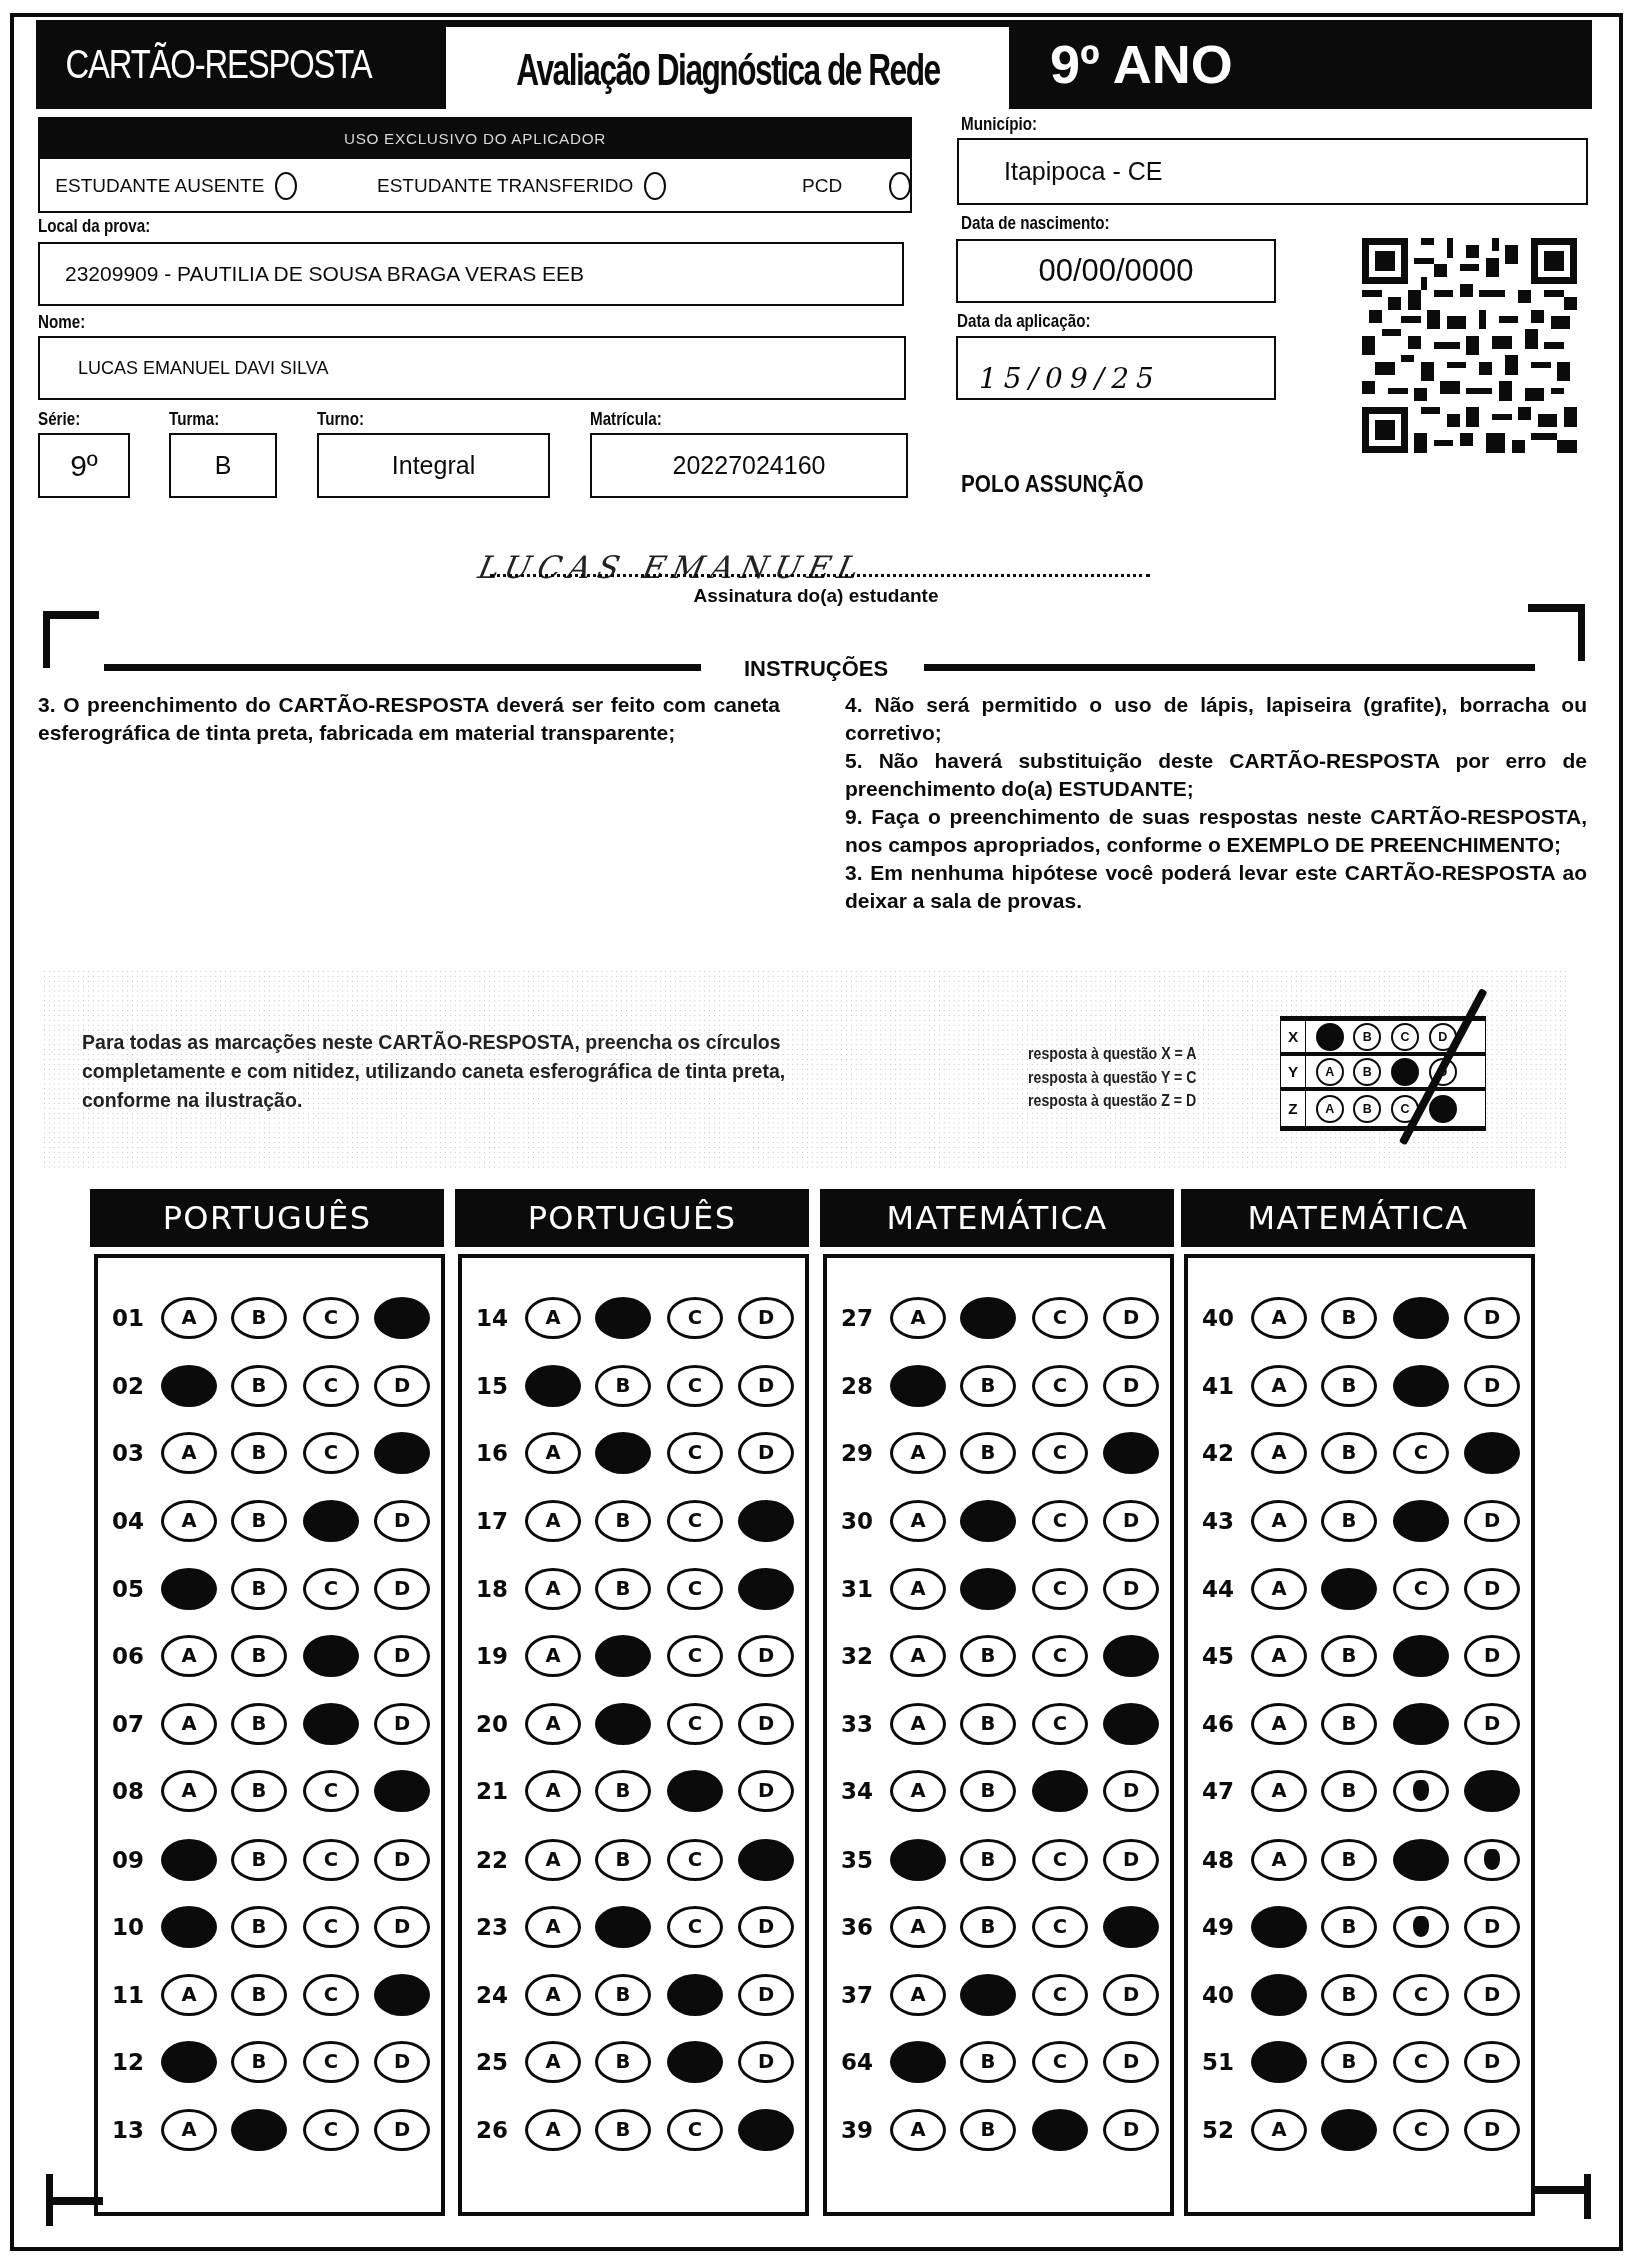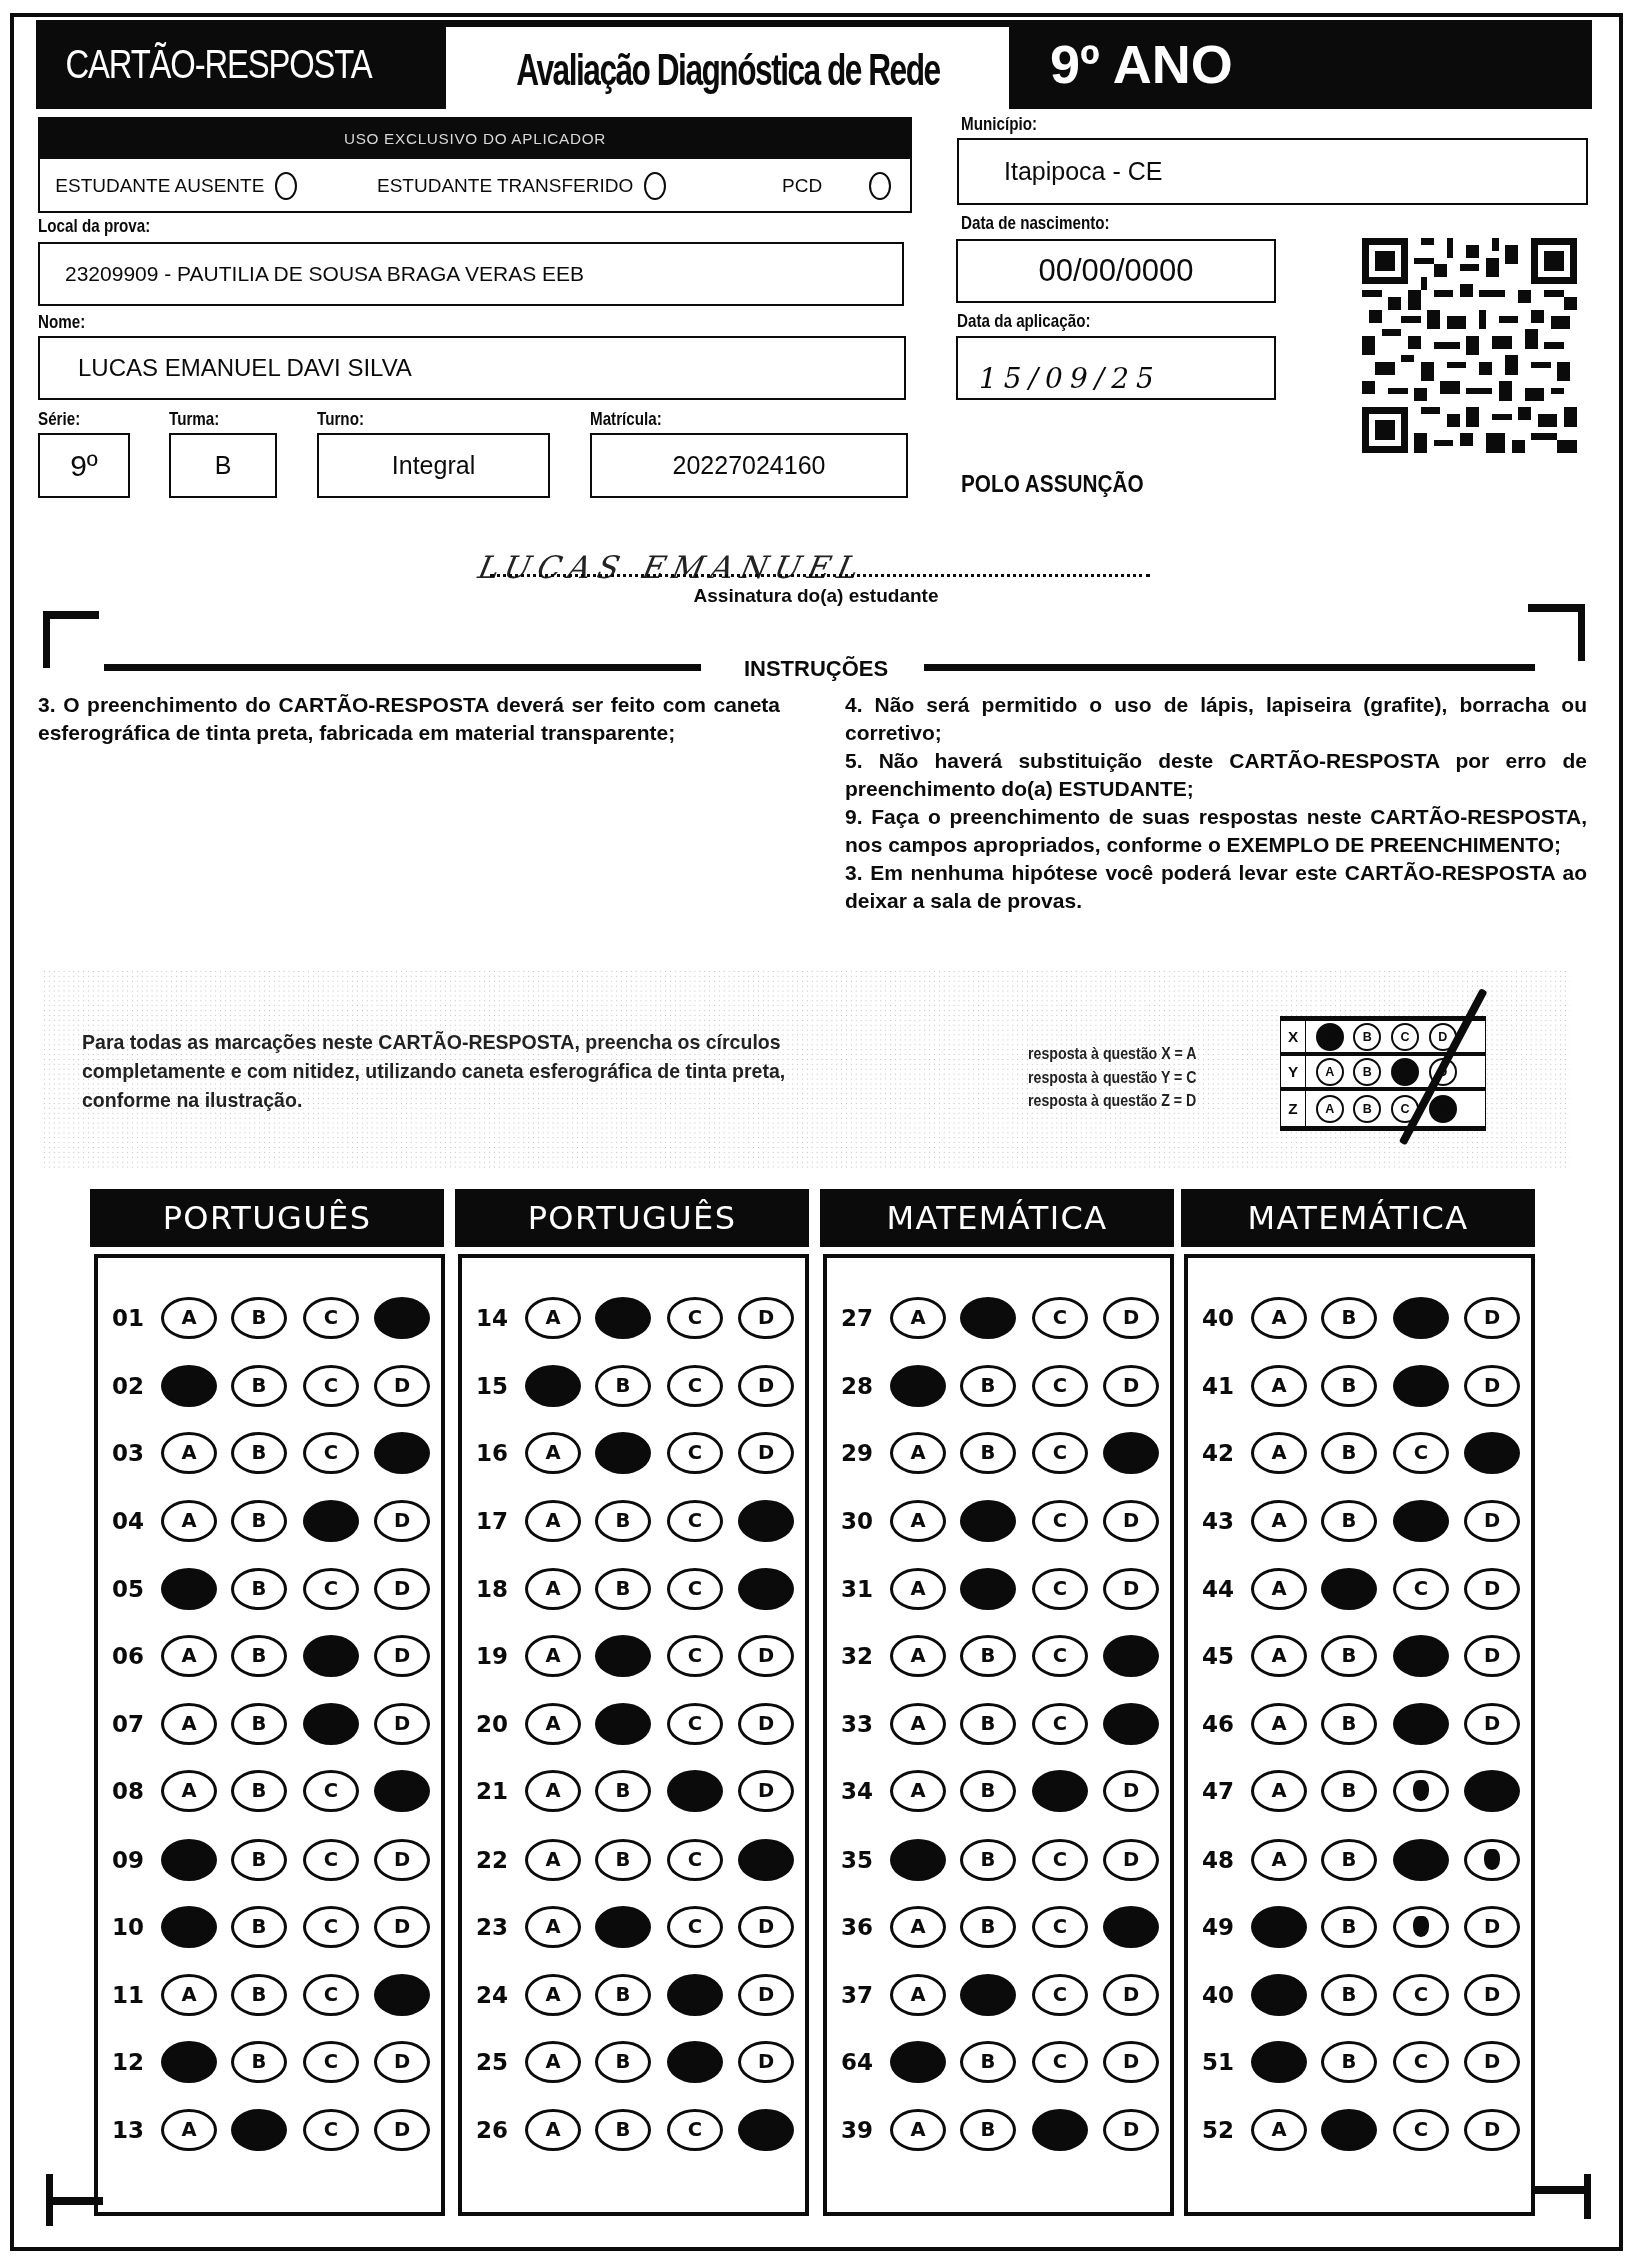--- a/index.html
+++ b/index.html
@@ -79,32 +79,32 @@
   <div class="aplic-bar">USO EXCLUSIVO DO APLICADOR</div>
   <div class="aplic-row">
     <div class="aplic-opt" style="left:15.3px;">
       <span>ESTUDANTE AUSENTE</span>
       <span class="circ"></span>
     </div>
     <div class="aplic-opt" style="left:337px;">
       <span>ESTUDANTE TRANSFERIDO</span>
       <span class="circ"></span>
     </div>
-    <div class="aplic-opt" style="left:742px;gap:36px;">
+    <div class="aplic-opt" style="left:762px;gap:36px;">
       <span>PCD</span>
       <span class="circ"></span>
     </div>
   </div>
 </div>
 
 <div class="lbl" style="left:38px;top:215px;">Local da prova:</div>
 <div class="box" style="left:38px;top:242px;width:866px;height:64px;padding-left:25px;font-size:21px;">23209909 - PAUTILIA DE SOUSA BRAGA VERAS EEB</div>
 
 <div class="lbl" style="left:38px;top:311px;">Nome:</div>
-<div class="box" style="left:38px;top:336px;width:868px;height:64px;padding-left:38px;font-size:24px;">LUCAS EMANUEL DAVI SILVA</div>
+<div class="box" style="left:38px;top:336px;width:868px;height:64px;padding-left:38px;font-size:18px;">LUCAS EMANUEL DAVI SILVA</div>
 
 <div class="lbl" style="left:38px;top:408px;">Série:</div>
 <div class="box" style="left:38px;top:433px;width:92px;height:65px;justify-content:center;font-size:30px;">9º</div>
 
 <div class="lbl" style="left:169px;top:408px;">Turma:</div>
 <div class="box" style="left:169px;top:433px;width:108px;height:65px;justify-content:center;font-size:25px;">B</div>
 
 <div class="lbl" style="left:317px;top:408px;">Turno:</div>
 <div class="box" style="left:317px;top:433px;width:233px;height:65px;justify-content:center;font-size:25px;font-weight:normal;">Integral</div>
 

